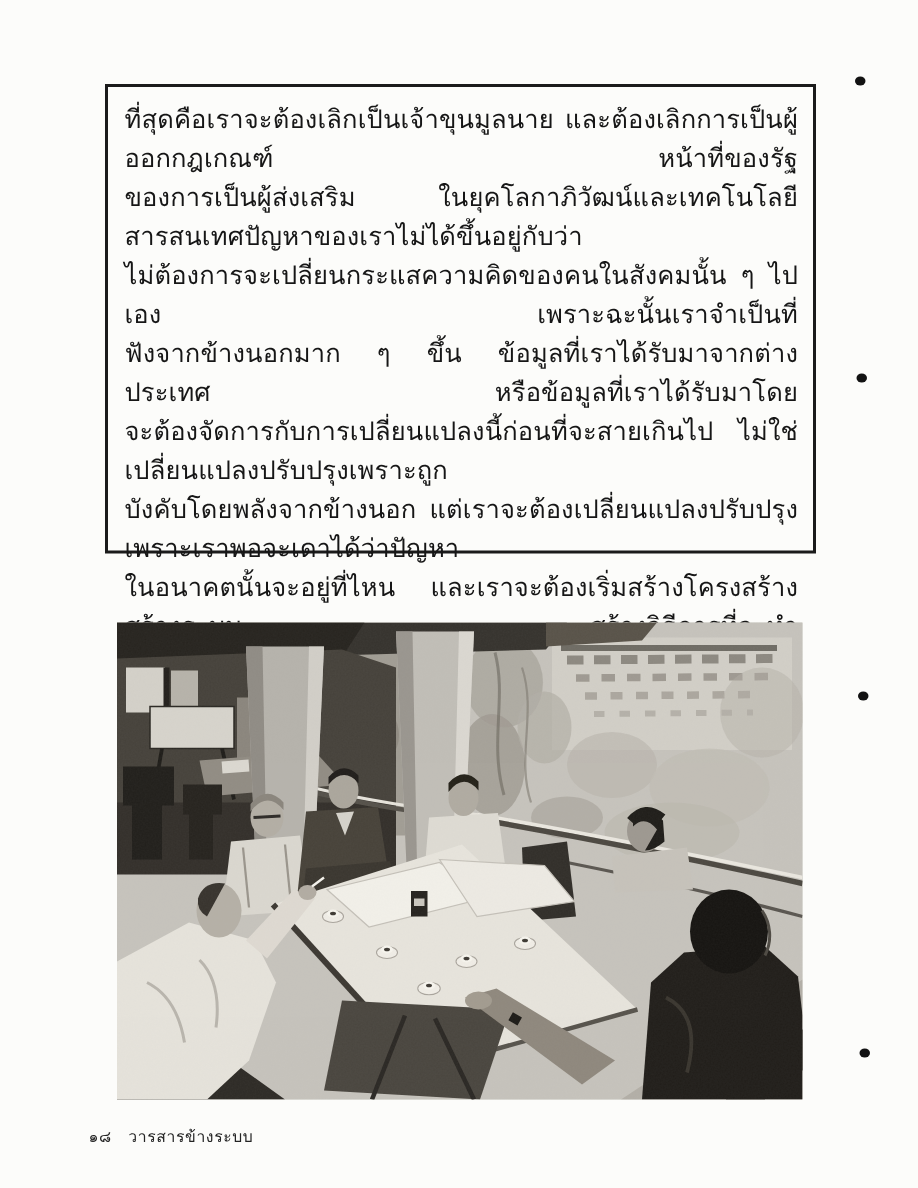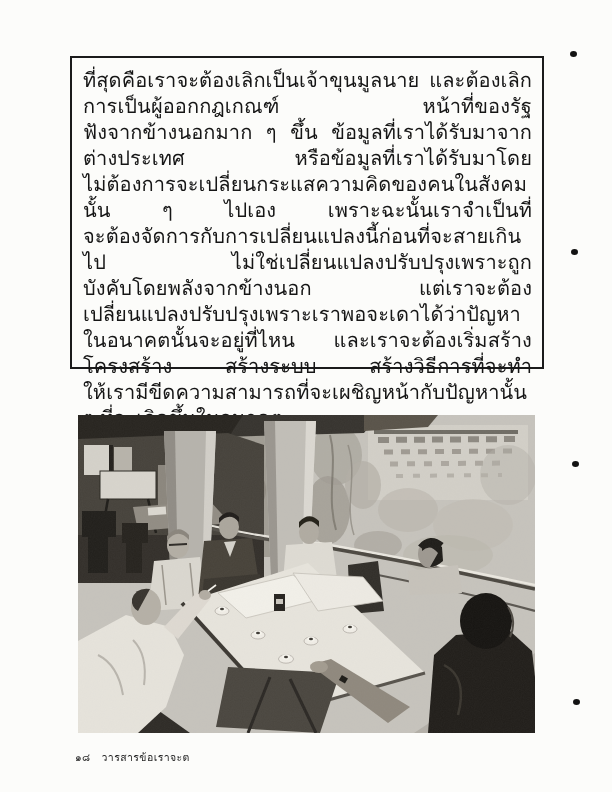--- a/index.html
+++ b/index.html
@@ -8,56 +8,57 @@
     background:#fcfcfa;overflow:hidden;
     font-family:"DejaVu Sans",sans-serif;color:#1b1b1b;
   }
   
   #quote-box{
     position:absolute;left:70px;top:56px;width:474px;height:313px;
     border:2px solid #1b1b1b;box-sizing:border-box;
     padding:9px 10px 0 11px;background:#fcfcfa;
   }
   .q-line{
-    font-size:20px;line-height:26px;font-weight:500;
+    font-size:17px;line-height:26px;font-weight:500;
     text-align:justify;text-align-last:justify;white-space:normal;
     color:#161616;letter-spacing:0.1px;
   }
   .q-line.last{text-align:left;text-align-last:auto;}
   #separator{
     margin-top:7px;text-align:center;font-size:13px;font-weight:700;
     letter-spacing:1.6px;color:#2a2a2a;font-family:"DejaVu Sans Mono",monospace;
   }
   
   #photo-figure{
     position:absolute;left:78px;top:415px;width:457px;height:318px;
     background:#c6c3bc;
   }
   #photo-figure svg{display:block;}
   
   #caption{
-    position:absolute;left:75px;top:749px;font-size:10.5px;color:#242424;
+    position:absolute;left:59px;top:749px;font-size:10.5px;color:#242424;
     letter-spacing:0.4px;display:flex;gap:11px;font-weight:500;text-align:right;
   }
   
   .scan-dot{position:absolute;width:7px;height:6px;border-radius:50%;background:#121212;}
   #scan-dot-1{left:570px;top:51px;}
   #scan-dot-2{left:571px;top:249px;}
   #scan-dot-3{left:572px;top:461px;}
   #scan-dot-4{left:573px;top:699px;}
 </style>
 </head>
 <body>
 
 <div id="page">
 
   <div id="quote-box">
     <div class="q-line">ที่สุดคือเราจะต้องเลิกเป็นเจ้าขุนมูลนาย และต้องเลิกการเป็นผู้ออกกฎเกณฑ์ หน้าที่ของรัฐ</div>
+    <div class="q-line">ของการเป็นผู้ส่งเสริม ในยุคโลกาภิวัฒน์และเทคโนโลยีสารสนเทศปัญหาของเราไม่ได้ขึ้นอยู่กับว่า</div>
+    <div class="q-line">ไม่ต้องการจะเปลี่ยนกระแสความคิดของคนในสังคมนั้น ๆ ไปเอง เพราะฉะนั้นเราจำเป็นที่</div>
     <div class="q-line">ฟังจากข้างนอกมาก ๆ ขึ้น ข้อมูลที่เราได้รับมาจากต่างประเทศ หรือข้อมูลที่เราได้รับมาโดย</div>
-    <div class="q-line">ไม่ต้องการจะเปลี่ยนกระแสความคิดของคนในสังคมนั้น ๆ ไปเอง เพราะฉะนั้นเราจำเป็นที่</div>
     <div class="q-line">จะต้องจัดการกับการเปลี่ยนแปลงนี้ก่อนที่จะสายเกินไป ไม่ใช่เปลี่ยนแปลงปรับปรุงเพราะถูก</div>
     <div class="q-line">บังคับโดยพลังจากข้างนอก แต่เราจะต้องเปลี่ยนแปลงปรับปรุงเพราะเราพอจะเดาได้ว่าปัญหา</div>
     <div class="q-line">ในอนาคตนั้นจะอยู่ที่ไหน และเราจะต้องเริ่มสร้างโครงสร้าง สร้างระบบ สร้างวิธีการที่จะทำ</div>
     <div class="q-line last">ให้เรามีขีดความสามารถที่จะเผชิญหน้ากับปัญหานั้น ๆ ที่จะเกิดขึ้นในอนาคต</div>
     <div id="separator">---------------</div>
   </div>
 
   <figure id="photo-figure" style="margin:0;">
     <svg width="457" height="318" viewBox="0 0 457 318" xmlns="http://www.w3.org/2000/svg">
 
@@ -249,21 +250,21 @@
       <filter id="grain">
           <feTurbulence type="fractalNoise" baseFrequency="0.9" numOctaves="2" result="n"></feTurbulence>
           <feColorMatrix in="n" type="matrix" values="0 0 0 0 0.5  0 0 0 0 0.5  0 0 0 0 0.5  0 0 0 0.35 0"></feColorMatrix>
         </filter>
       <rect x="0" y="0" width="457" height="318" filter="url(#grain)" opacity="0.16"></rect>
     </svg>
   </figure>
 
   <div id="caption">
     <span>๑๘</span>
-    <span>วารสารข้อเราจะต</span>
+    <span>วารสารข้างระบบ</span>
   </div>
 
   <span class="scan-dot" id="scan-dot-1"></span>
   <span class="scan-dot" id="scan-dot-2"></span>
   <span class="scan-dot" id="scan-dot-3"></span>
   <span class="scan-dot" id="scan-dot-4"></span>
 
 </div>
 
 </body></html>

